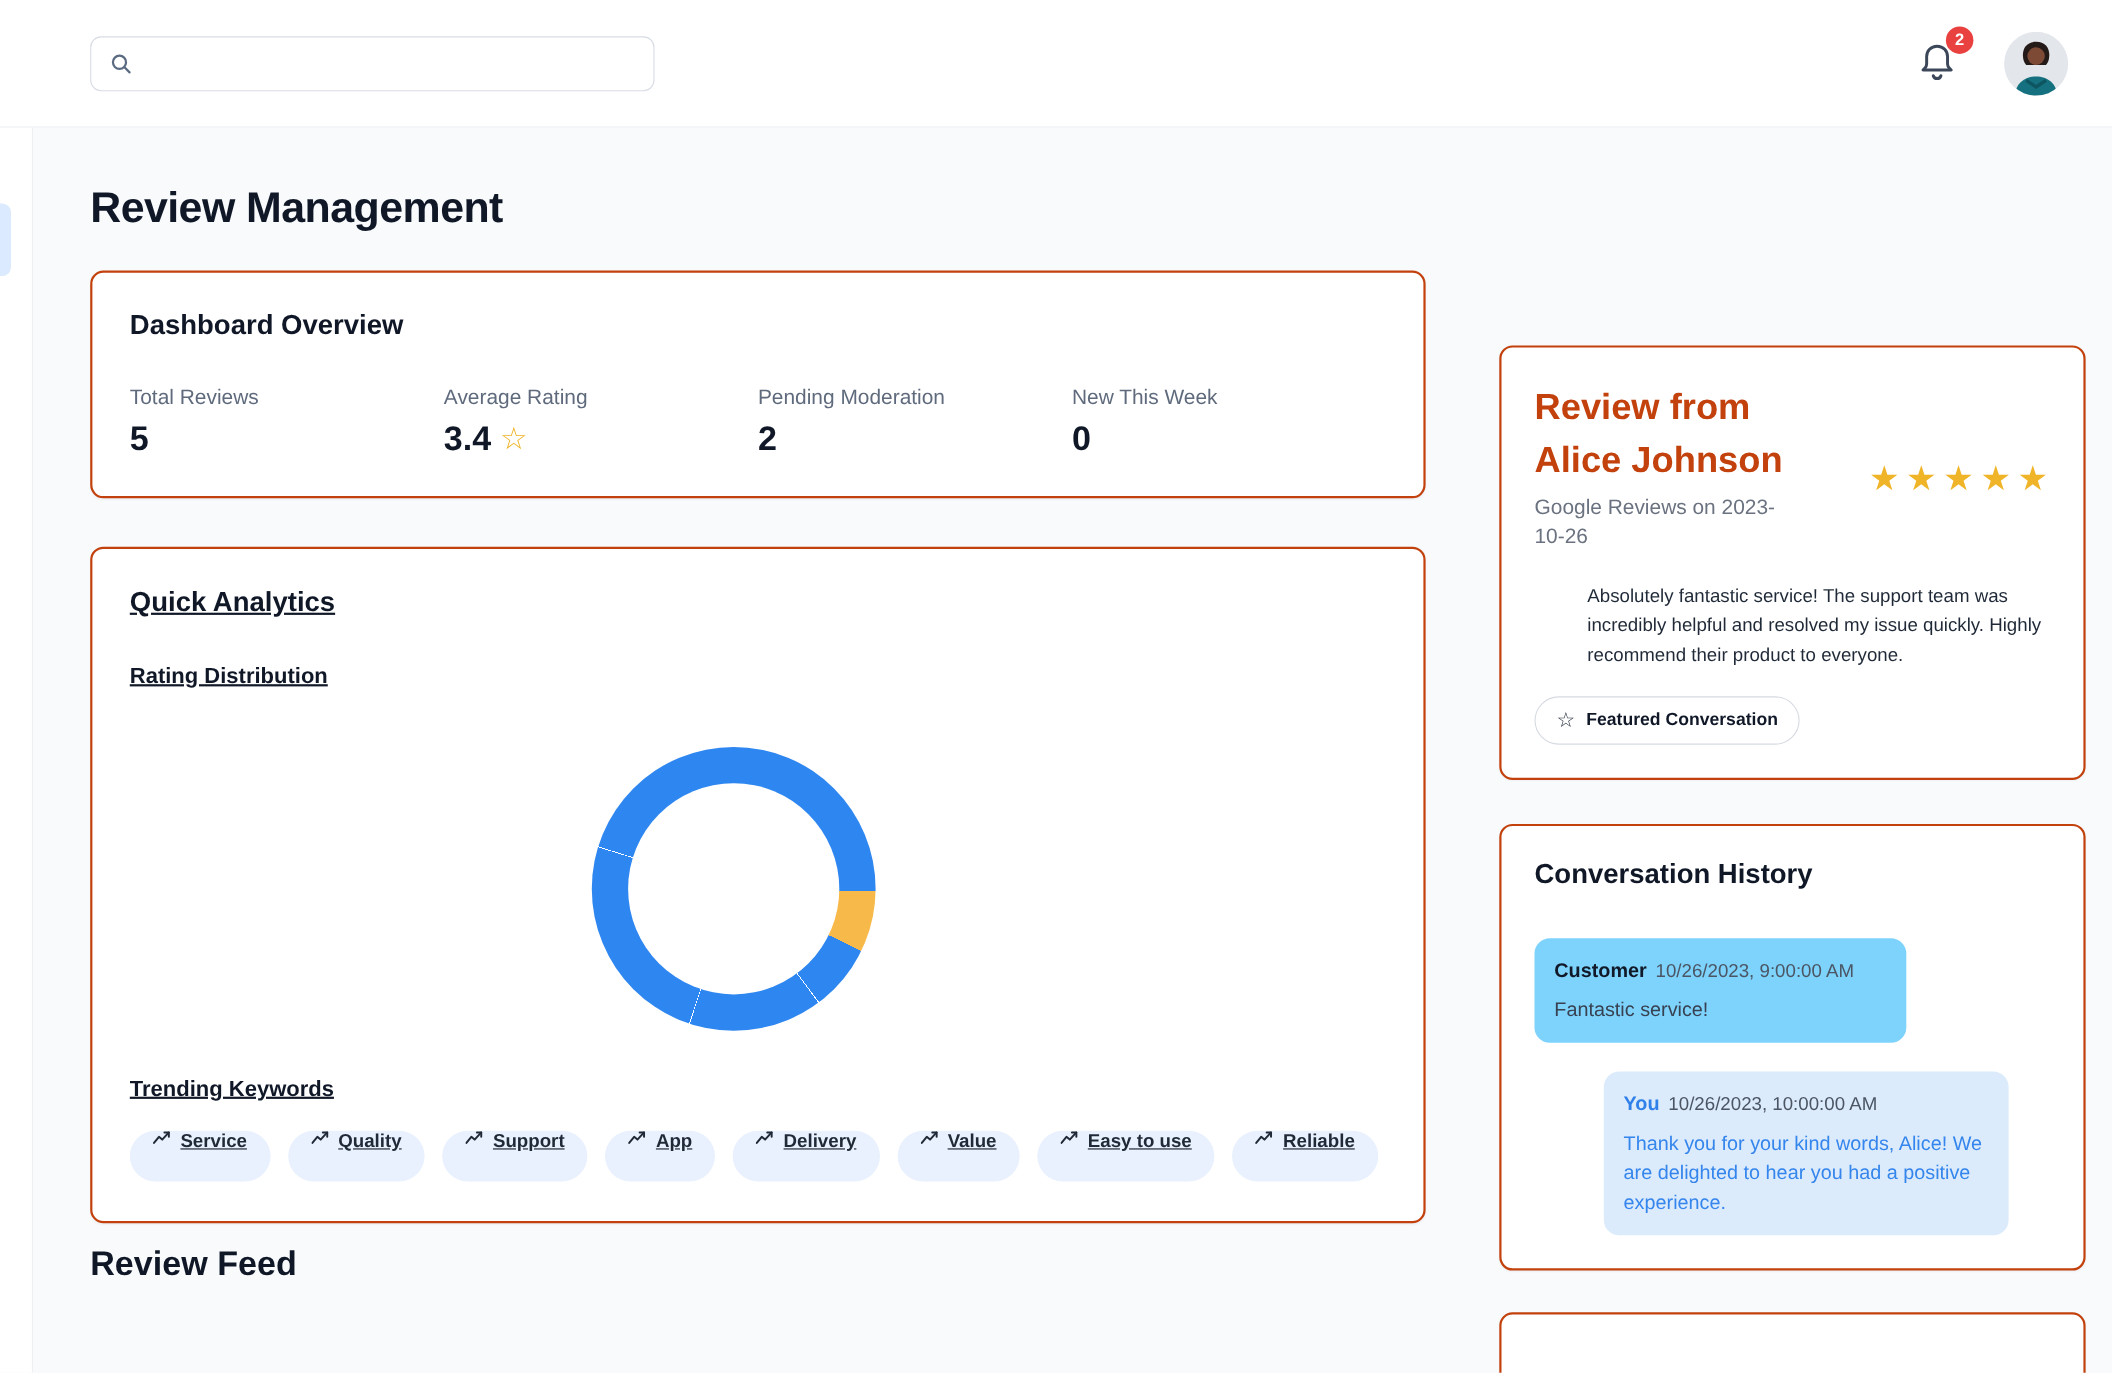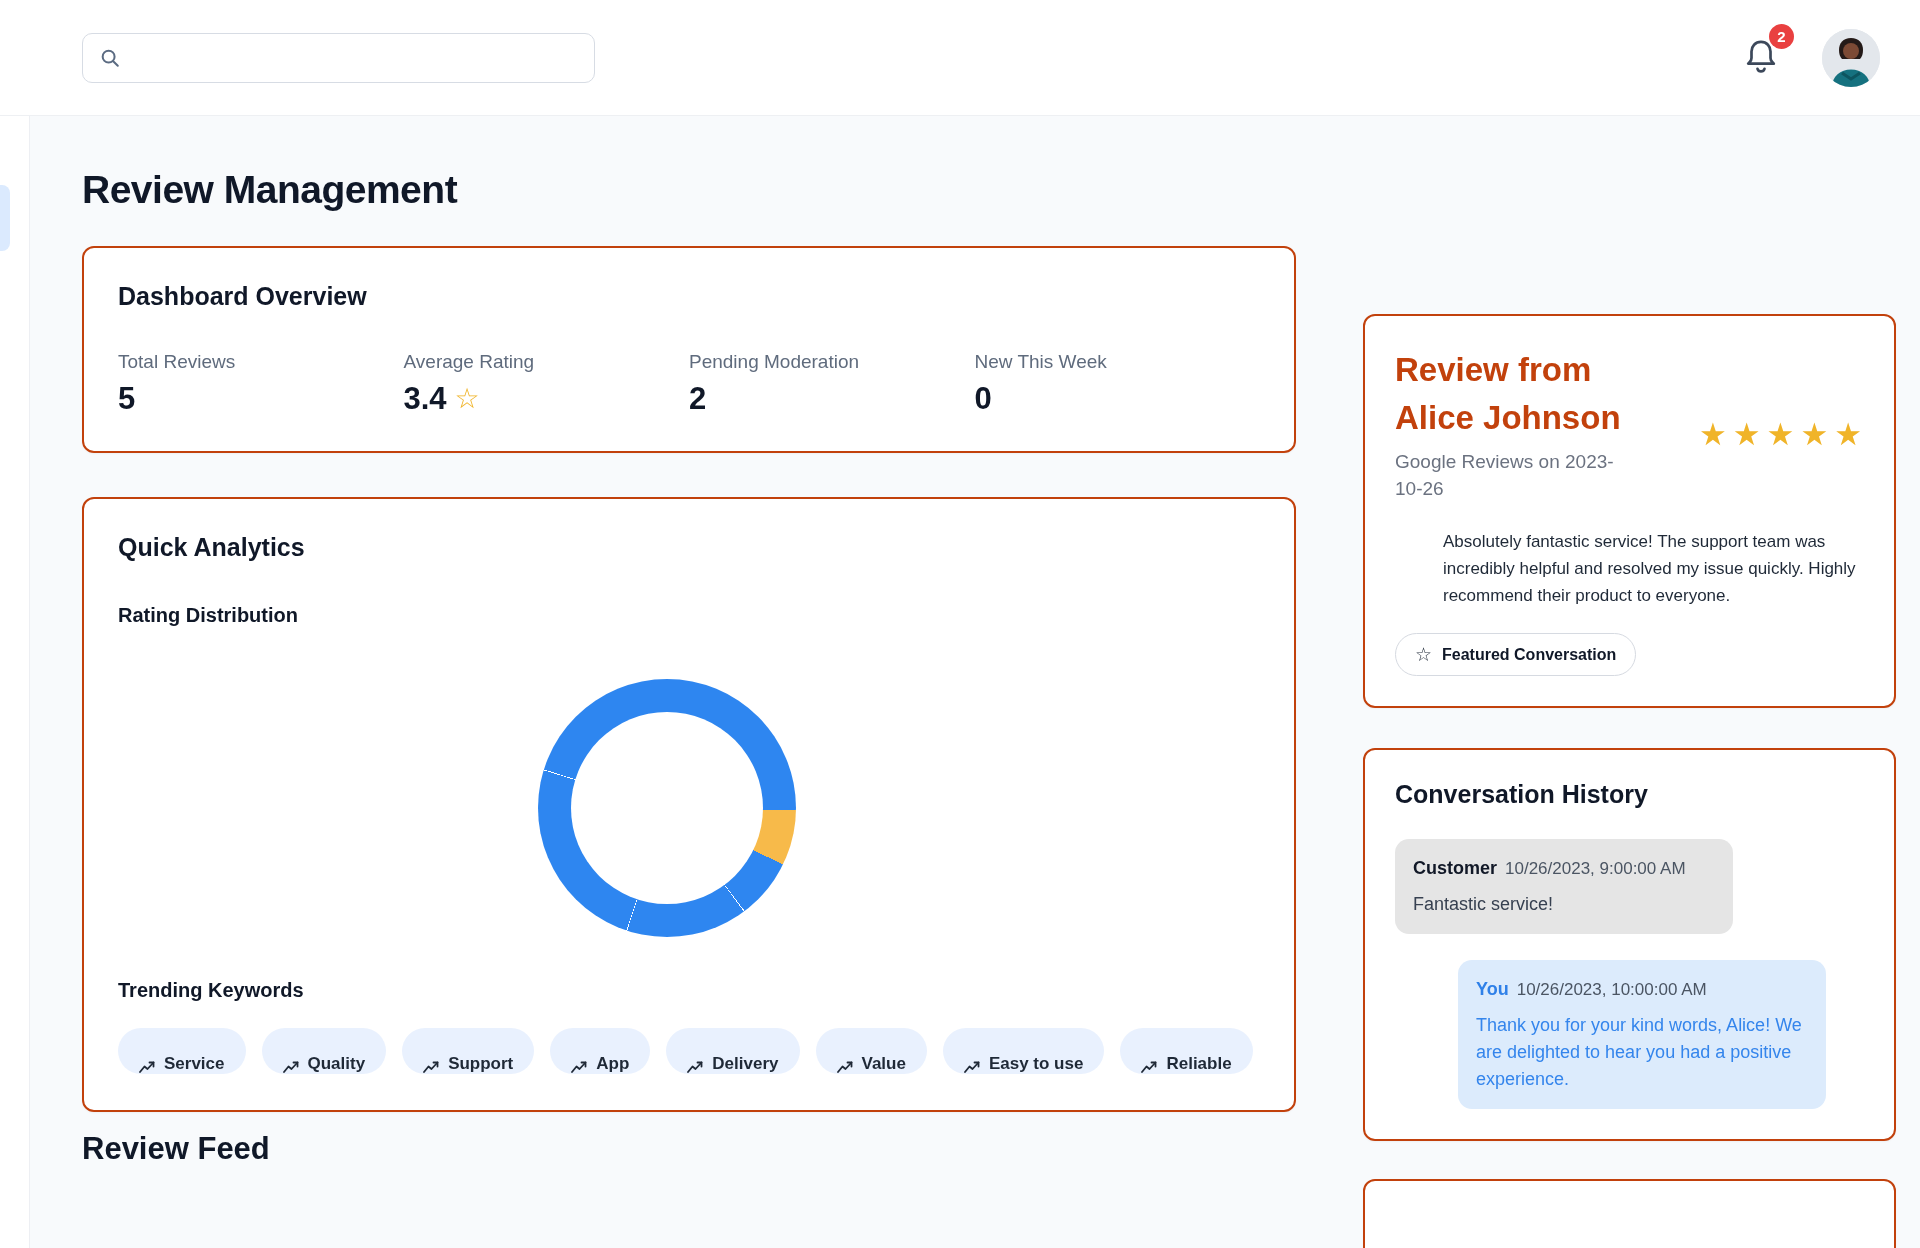--- a/index.html
+++ b/index.html
@@ -72,33 +72,33 @@
 
   
   .overview-card{ margin-top:34px; padding:34px; }
   .card-title{ font-size:25px; font-weight:700; color:#101828; }
   .stats-row{ display:grid; grid-template-columns:repeat(4,1fr); margin-top:40px; }
   .stat-label{ font-size:19px; color:#5f6b7d; }
   .stat-value{ font-size:31px; font-weight:800; color:#101828; margin-top:8px; display:flex; align-items:center; gap:8px;}
   .stat-star{ color:#f0b429; font-size:28px; font-weight:400; line-height:1; }
 
   
-  .analytics-card{ margin-top:44px; padding:34px 34px 36px 34px; }
+  .analytics-card{ margin-top:44px; padding:34px 34px 36px 34px;text-decoration:underline; }
   .section-label{ font-size:20px; font-weight:700; color:#101828; margin-top:42px; }
   .donut-wrap{ width:258px; height:258px; margin:52px 0 0 420px; position:relative; }
   .donut{
     width:258px; height:258px; border-radius:50%;
   }
   .donut::after{
     content:""; position:absolute; left:33px; top:33px; width:192px; height:192px;
     border-radius:50%; background:#ffffff;
   }
   .keywords-row{ display:flex; flex-wrap:wrap; gap:16px; margin-top:26px; max-width:1150px; }
   .keyword-chip{
-    display:inline-flex; align-items:flex-end; gap:9px; height:46px; padding:0 21px;
+    display:inline-flex; align-items:flex-start; gap:9px; height:46px; padding:0 21px;
     background:#e9f1fe; border-radius:23px; font-size:17px; font-weight:700; color:#1f2937;
     cursor:pointer;
   }
 
   .feed-heading{
     margin-top:19px; font-size:31px; font-weight:800; color:#101828;
   }
 
   
   .review-card{ padding:30px; position:relative; }
@@ -108,21 +108,21 @@
   .review-body{ margin-top:26px; font-size:17px; color:#1f2937; line-height:1.58;margin-left:48px; }
   .featured-badge{
     display:inline-flex; align-items:center; gap:10px; margin-top:24px;
     border:1.5px solid #d6dae1; border-radius:999px; padding:9px 19px;
     font-size:16px; font-weight:700; color:#101828; background:#fff; cursor:pointer;
   }
   .featured-badge .badge-star{ font-size:19px; font-weight:400; color:#1f2937; }
 
   .conversation-card{ margin-top:40px; padding:30px; }
   .bubble{ border-radius:14px; padding:16px 18px; font-size:18px; line-height:1.5; }
-  .bubble-customer{ background:#e5e5e5; margin-top:30px; width:338px; }
+  .bubble-customer{ background:#7dd3fc; margin-top:43px; width:338px; }
   .bubble-own{ background:#dcebfc; margin-top:26px; width:368px; margin-left:auto; margin-right:38px; }
   .bubble-head{ display:flex; gap:8px; align-items:baseline; flex-wrap:wrap; }
   .bubble-author{ font-weight:700; color:#111827; font-size:18px; }
   .bubble-own .bubble-author{ color:#2f80e8; }
   .bubble-time{ color:#4b5563; font-size:17px; }
   .bubble-text{ margin-top:9px; color:#374151; }
   .bubble-own .bubble-text{ color:#3485ec; }
 
   .partial-card{ margin-top:38px; height:120px; }
 </style>

